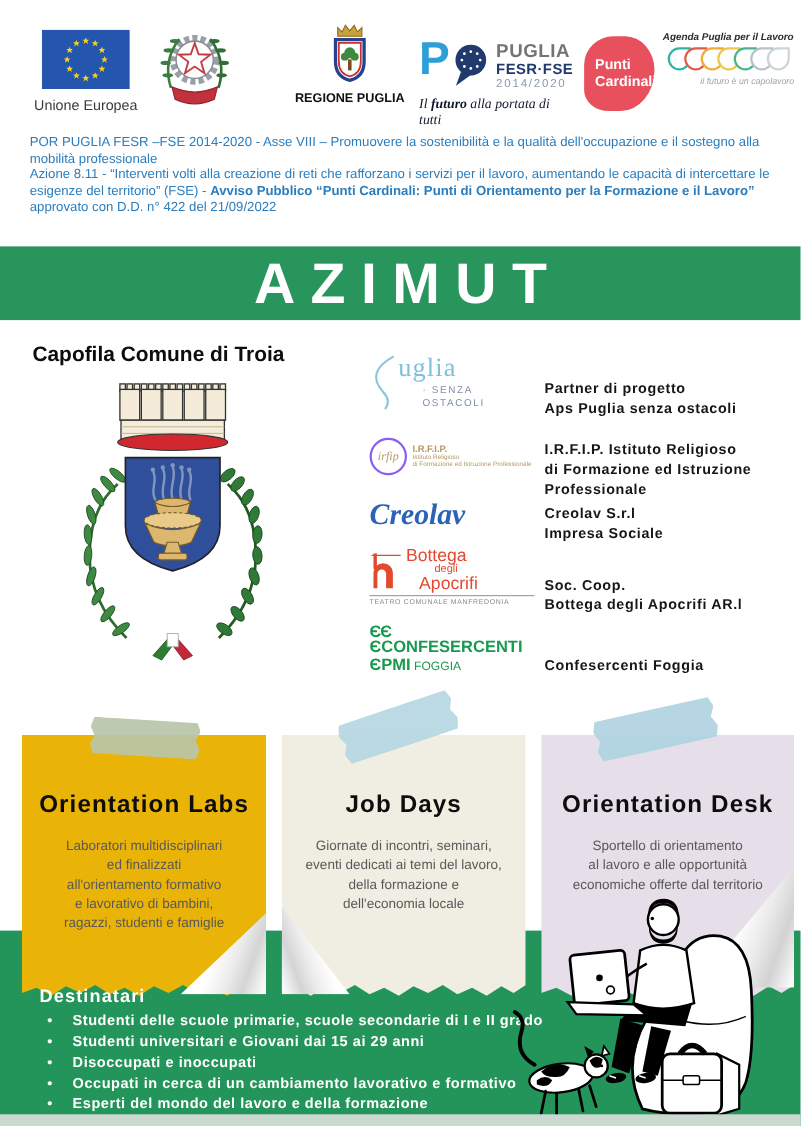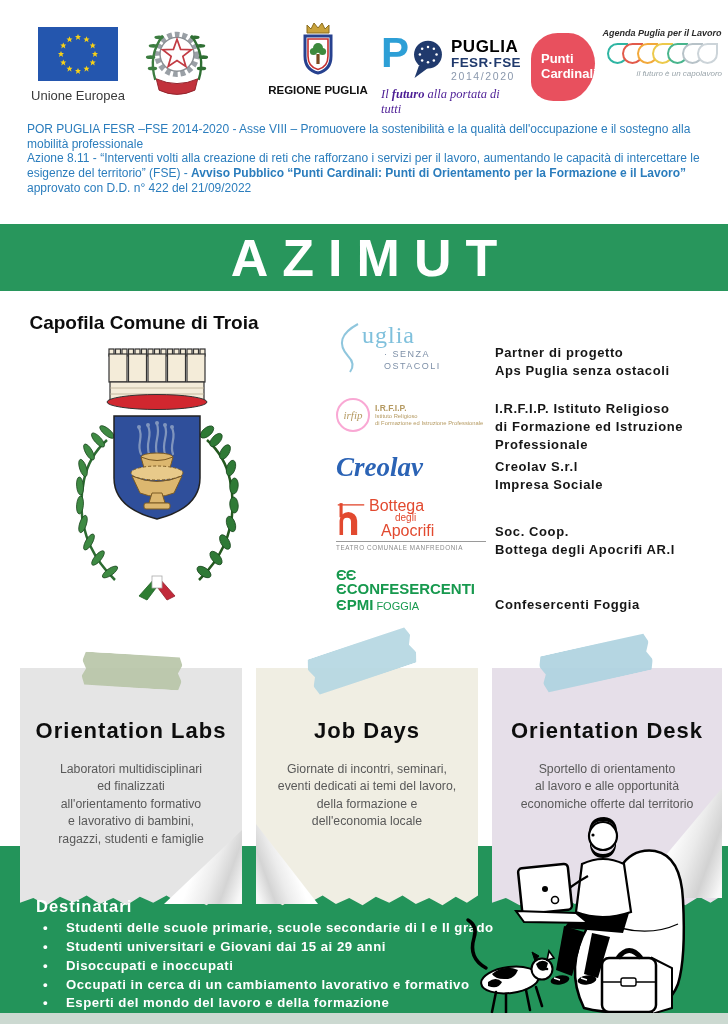--- a/index.html
+++ b/index.html
@@ -14,25 +14,25 @@
   .hdr-emblem{position:absolute;left:144px;top:23px;}
   .hdr-regione{position:absolute;left:262px;top:21px;width:112px;text-align:center;}
   .hdr-regione svg{display:block;margin:0 auto;}
   .hdr-regione .lbl{margin-top:5px;font-size:11.5px;font-weight:bold;color:#101010;}
 
   .po-logo{position:absolute;left:381px;top:36px;width:140px;}
   .po-row{display:flex;align-items:flex-start;}
   .po-p{font-size:42px;font-weight:bold;color:#2d9fd6;line-height:0.82;}
   .po-o{margin:2px 0 0 1px;}
   .po-col{margin-left:5px;display:flex;flex-direction:column;line-height:1.04;padding-top:2px;}
-  .po-col .l1{color:#000000;font-weight:bold;font-size:17px;letter-spacing:0.5px;}
+  .po-col .l1{color:#737373;font-weight:bold;font-size:17px;letter-spacing:0.5px;}
   .po-col .l2{color:#203a6d;font-weight:bold;font-size:13.5px;letter-spacing:0.4px;}
   .po-col .l3{color:#8a98ad;font-size:10.5px;letter-spacing:1.6px;margin-top:1px;}
   .po-tagline{margin-top:5px;font-family:"Liberation Serif",serif;font-style:italic;
-              font-size:12.5px;color:#4c1d95;}
+              font-size:12.5px;color:#0f172a;}
 
   .punti-blob{position:absolute;left:531px;top:33px;width:64px;height:68px;background:#e8505e;
               border-radius:50% 50% 58% 42%/46% 54% 66% 34%;color:#fff;font-weight:bold;
               font-size:13px;line-height:1.15;display:flex;align-items:center;
               padding-left:10px;box-sizing:border-box;}
   .agenda{position:absolute;left:602px;top:28px;width:120px;text-align:center;font-style:italic;}
   .agenda .t{font-size:9px;font-weight:bold;color:#2b2b2b;}
   .drops{display:flex;justify-content:center;margin-top:5px;}
   .drop{width:17px;height:17px;border:2px solid #999;border-radius:50% 0 50% 50%;
         background:#fff;margin-left:-6px;}
@@ -57,21 +57,21 @@
   .arms{position:absolute;left:52px;top:340px;}
 
   
   .p-logo{position:absolute;left:336px;}
   .p-text{position:absolute;left:495px;font-weight:bold;font-size:13px;letter-spacing:0.6px;
           line-height:1.4;color:#161616;}
   .lg-puglia{top:322px;width:150px;}
   .lg-puglia .word{font-size:24px;color:#7fc0dc;letter-spacing:1px;font-family:Liberation Serif, serif;}
   .lg-puglia .sub{margin-left:48px;font-size:9px;color:#7e90a8;letter-spacing:1.5px;line-height:1.3;}
   .lg-irfip{top:398px;display:flex;align-items:center;}
-  .lg-irfip .circ{width:30px;height:30px;border:2px solid #f9a8d4;border-radius:50%;
+  .lg-irfip .circ{width:30px;height:30px;border:2px solid #8b5cf6;border-radius:50%;
                   color:#b59a62;font-family:"Liberation Serif",serif;font-style:italic;
                   font-size:11px;display:flex;align-items:center;justify-content:center;}
   .lg-irfip .col{margin-left:5px;color:#b59a62;}
   .lg-irfip .tt{font-size:8.5px;font-weight:bold;}
   .lg-irfip .ss{font-size:5.8px;line-height:1.25;}
   .lg-creolav{top:452px;font-family:"Liberation Serif",serif;font-style:italic;font-weight:bold;
               font-size:27px;color:#2b63b5;}
   .lg-bottega{top:498px;width:150px;}
   .lg-bottega .row{display:flex;align-items:flex-end;}
   .lg-bottega .words{margin-left:3px;color:#e2492f;line-height:0.95;}
@@ -95,21 +95,21 @@
   .dest li{font-size:13.2px;font-weight:bold;letter-spacing:0.5px;line-height:1.2;
            padding-left:30px;position:relative;margin-top:3px;}
   .dest li::before{content:"•";position:absolute;left:7px;}
 
   
   .note{position:absolute;top:668px;width:222px;height:242px;z-index:2;}
   .n1{left:20px;} .n2{left:256px;} .n3{left:492px;width:230px;}
   .paper{position:absolute;inset:0;clip-path:polygon(0 0,100% 0,100% 94%,95% 97%,90% 94.5%,
         84% 98%,78% 95%,72% 97.5%,66% 94%,60% 97%,54% 94.5%,48% 98%,42% 95%,36% 97.5%,
         30% 94%,24% 97%,18% 94.5%,12% 98%,6% 95%,0 97%);}
-  .n1 .paper{background:#e5e5e5;} .n2 .paper{background:#f0eee3;} .n3 .paper{background:#e6dfe9;}
+  .n1 .paper{background:#eab308;} .n2 .paper{background:#f0eee3;} .n3 .paper{background:#e6dfe9;}
   .note h2{text-align:center;margin:50px 6px 0;font-size:22px;font-weight:bold;
            letter-spacing:1px;color:#0d0d0d;}
   .note .body{margin-top:17px;text-align:center;font-size:12.3px;color:#595959;line-height:1.42;}
   .tape{position:absolute;width:100px;height:34px;opacity:0.92;z-index:3;
         clip-path:polygon(3% 0,97% 3%,100% 26%,96% 50%,100% 74%,97% 100%,3% 97%,0 72%,4% 50%,0 26%);}
   .n1 .tape{left:62px;top:-14px;background:#b8c5a8;transform:rotate(3deg);}
   .n2 .tape{left:52px;top:-26px;background:#b5d7e2;transform:rotate(-19deg);width:108px;height:38px;}
   .n3 .tape{left:48px;top:-24px;background:#afd3e0;transform:rotate(-13deg);width:112px;height:38px;}
   .curl{position:absolute;}
   .n1 .curl{right:0;bottom:6px;width:78px;height:74px;

